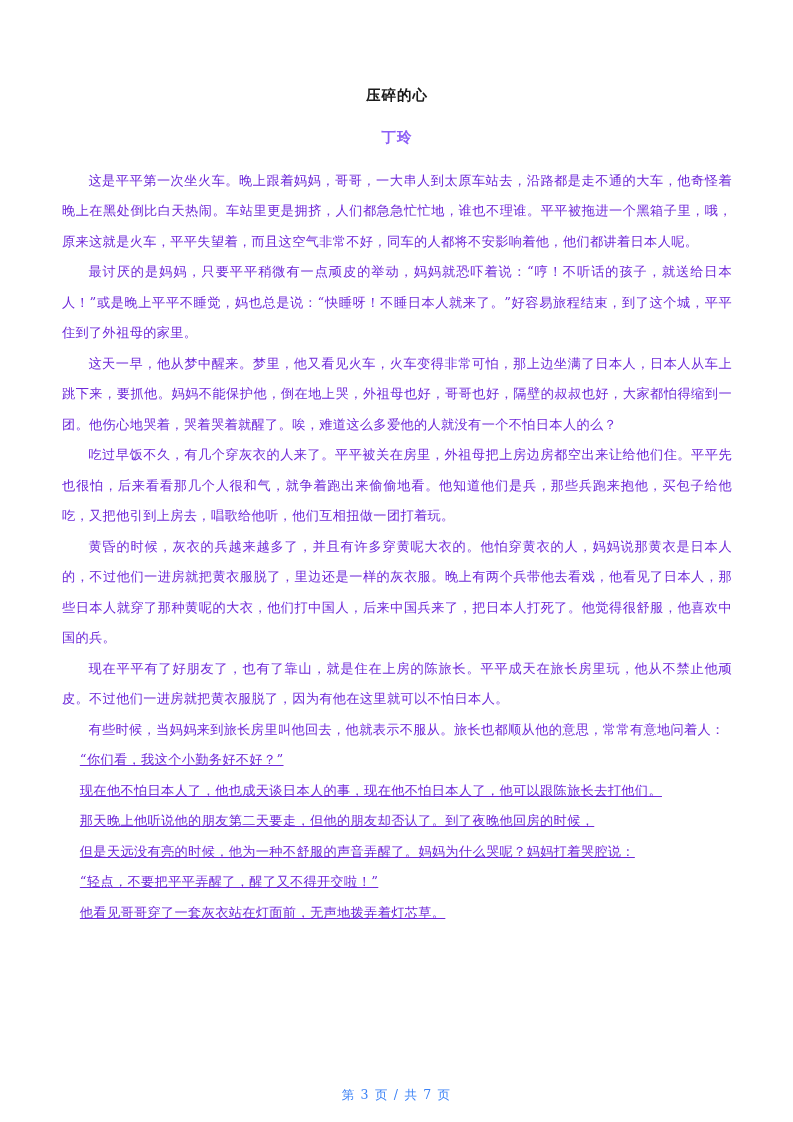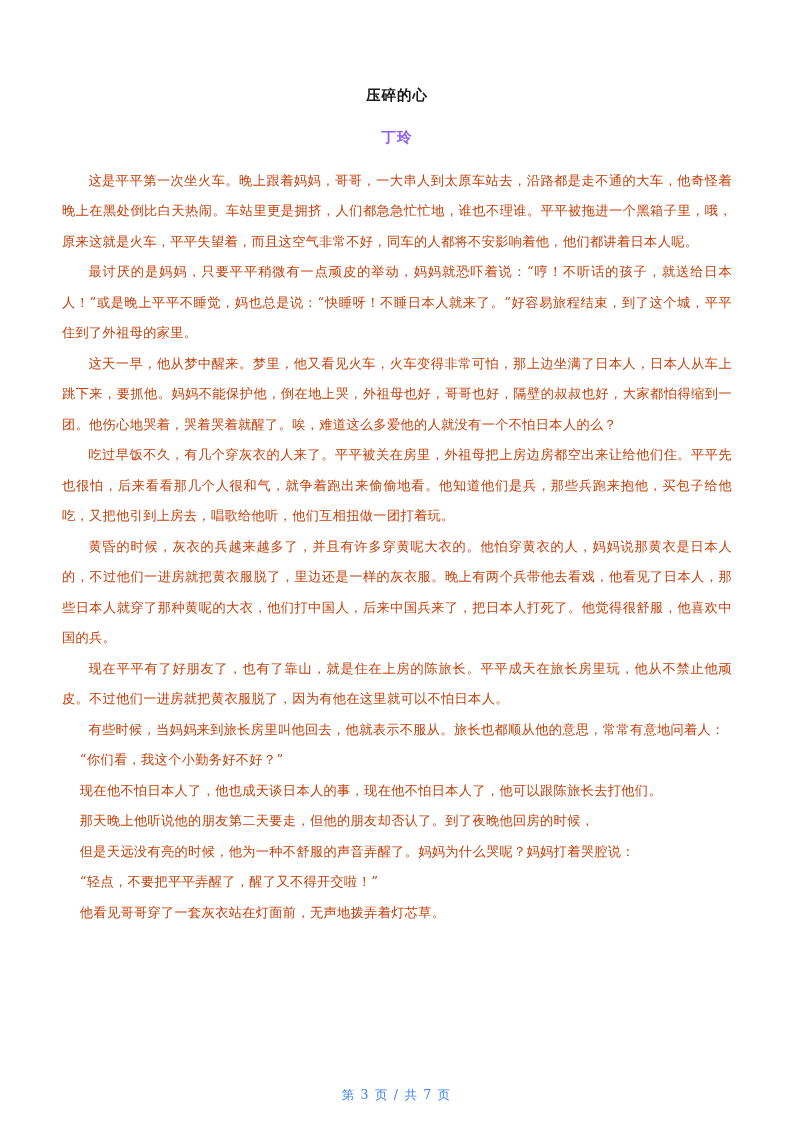--- a/index.html
+++ b/index.html
@@ -40,30 +40,31 @@
     text-align: center;
     font-size: 14.5px;
     font-weight: bold;
     color: #8b5cf6;
     letter-spacing: 1px;
     margin: 0 0 18px 0;
     line-height: 1.5;
   }
   .para {
     font-size: 13.2px;
-    color: #c2410c;
+    color: #6d28d9;
     line-height: 30.5px;
     text-align: justify;
     text-justify: inter-ideograph;
     margin: 0 0 0 0;
     letter-spacing: 0.35px;
     text-indent: 2em;
   }
   .para.indent1 {
     text-indent: 1.35em;
+    text-decoration: underline;
   }
   .footer {
     position: absolute;
     left: 0;
     right: 0;
     bottom: 18px;
     text-align: center;
     font-size: 12.5px;
     color: #3b82f6;
     letter-spacing: 1.2px;

